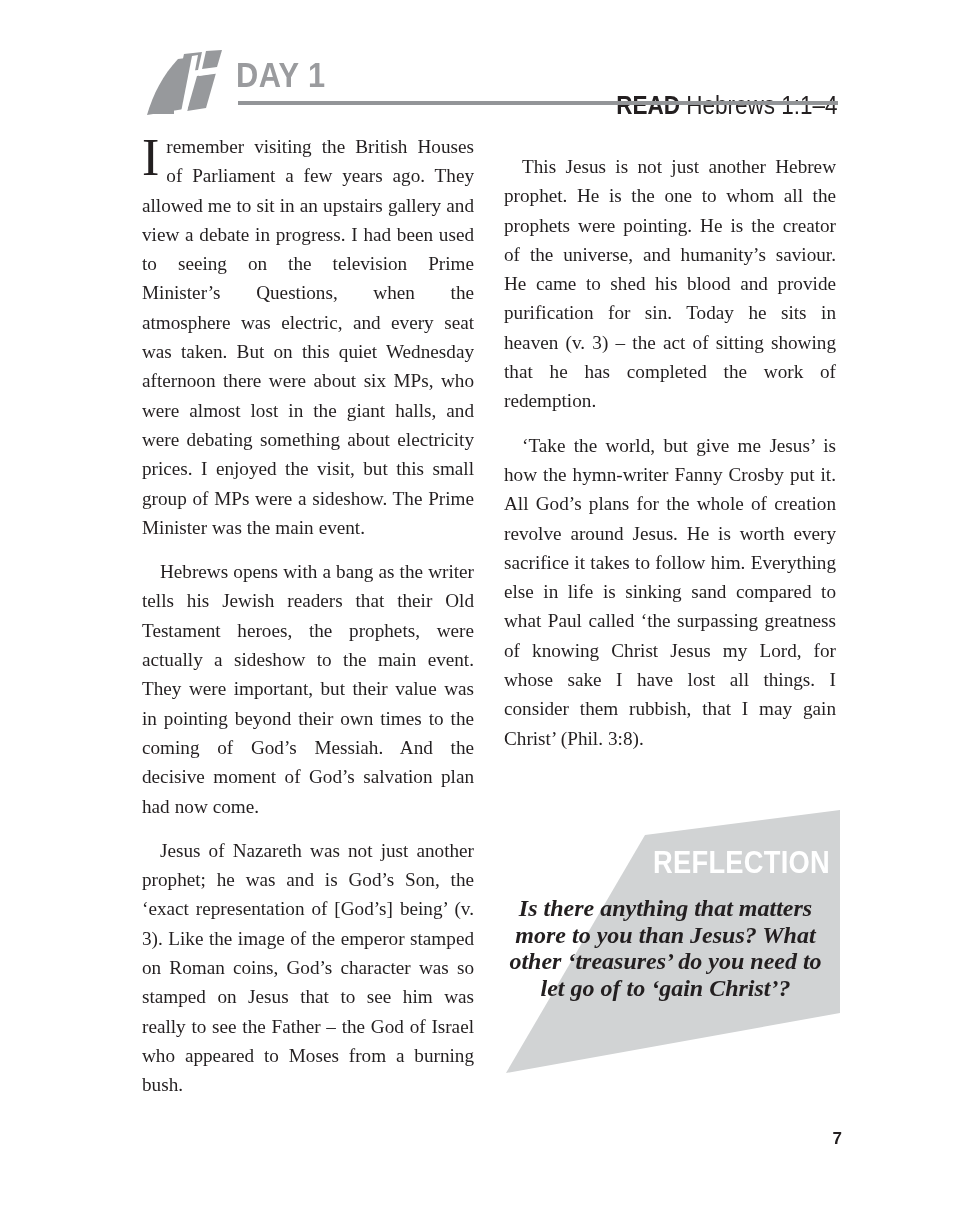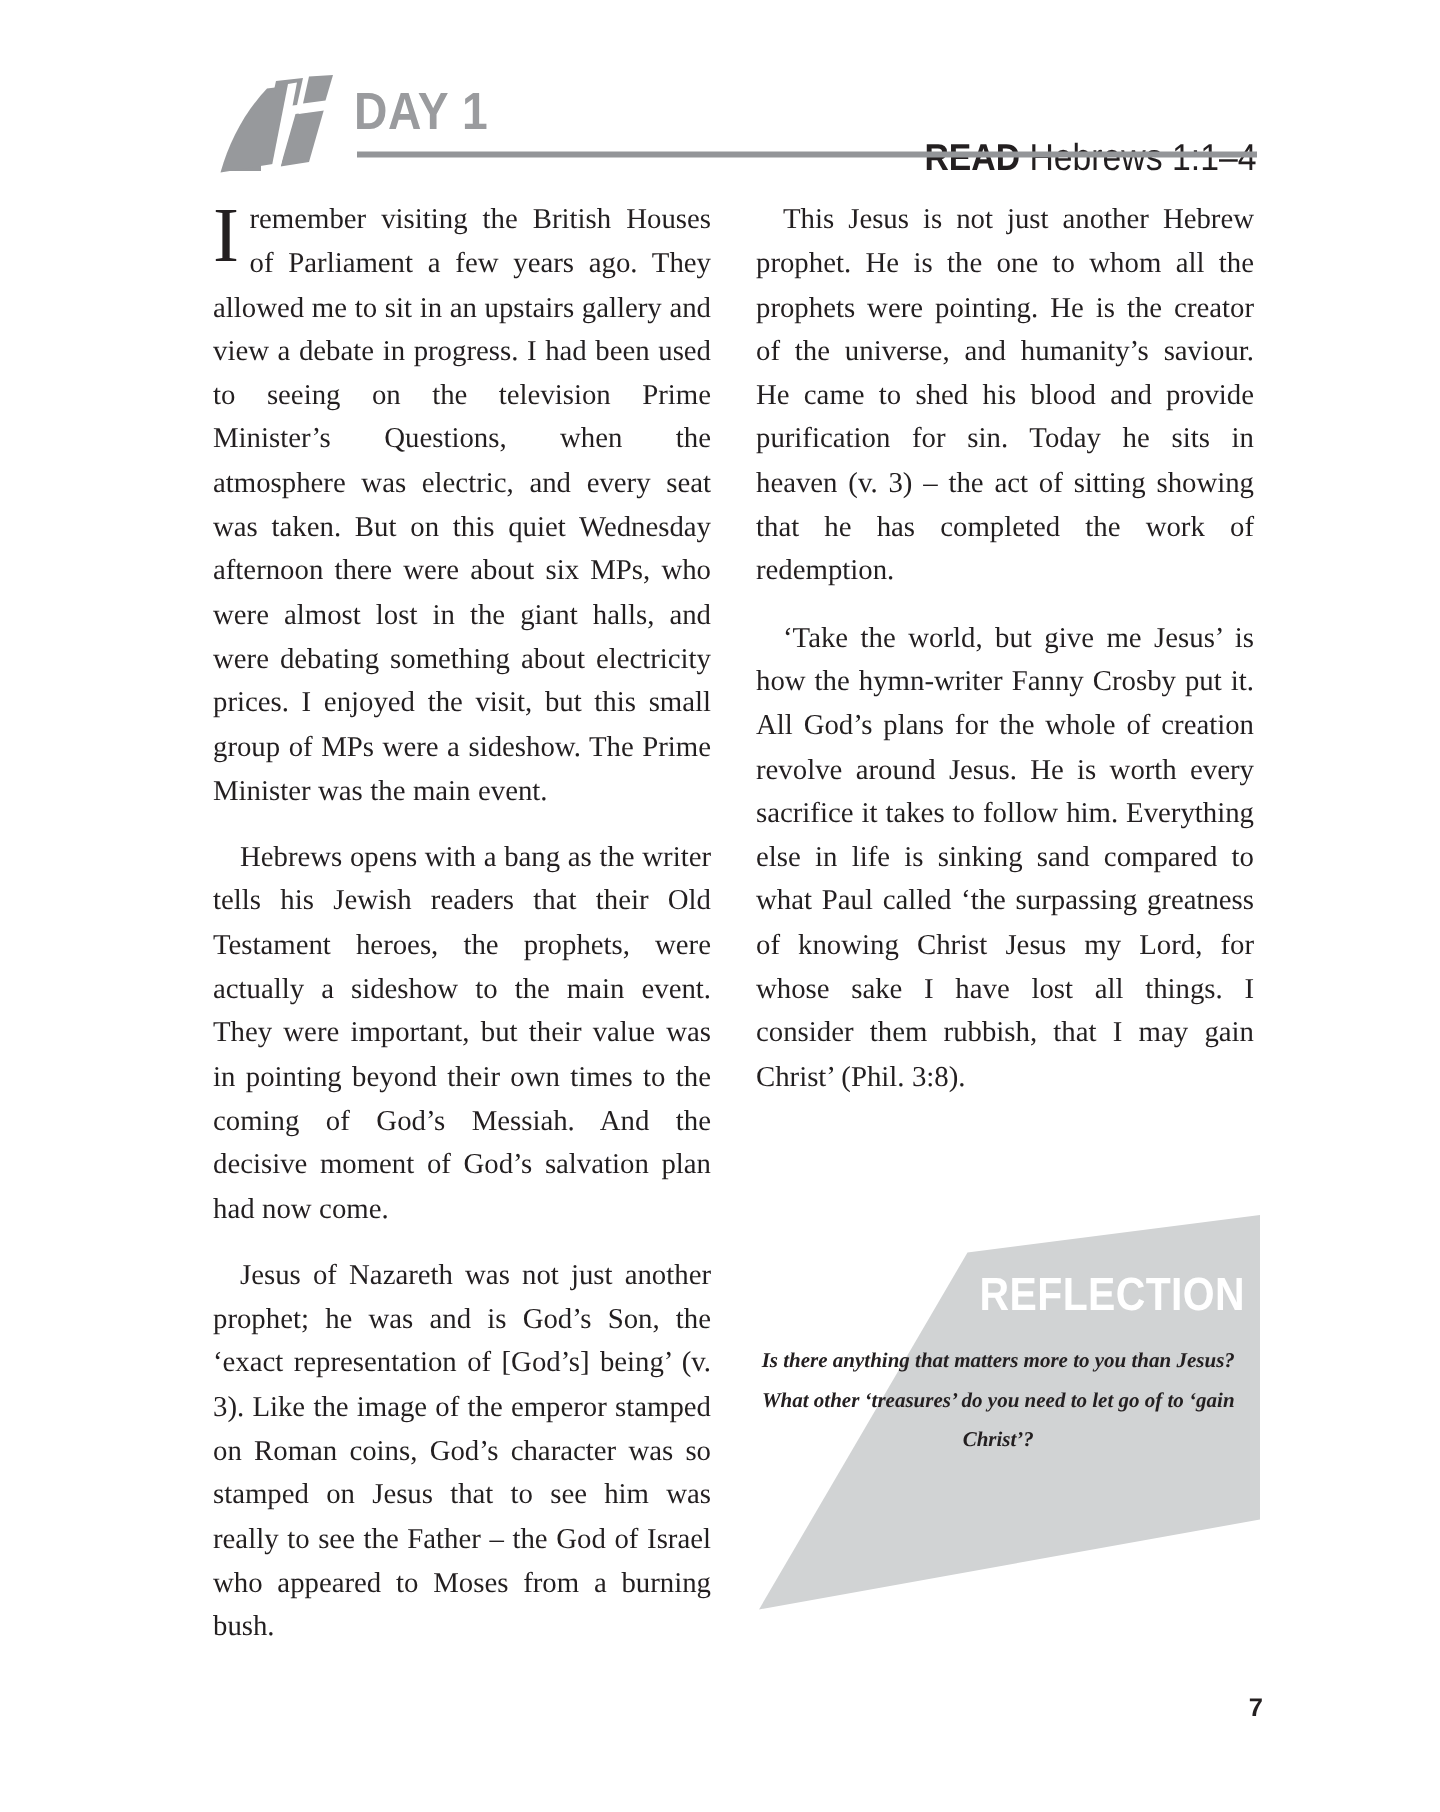--- a/index.html
+++ b/index.html
@@ -90,21 +90,21 @@
     top: 132px;
     width: 960px;
   }
 
   .col {
     position: absolute;
     top: 0;
     width: 332px;
   }
   .col-left  { left: 142px; }
-  .col-right { left: 504px; }
+  .col-right { left: 504px; margin-top: 20px; }
 
   .col p {
     margin: 0 0 15px 0;
     font-size: 19.2px;
     line-height: 29.3px;
     text-align: justify;
     text-indent: 18px;
     hyphens: none;
     -webkit-hyphens: none;
     word-spacing: 0.2px;
@@ -165,21 +165,21 @@
   }
   .reflection-body {
     position: absolute;
     left: 8px;
     top: 92px;
     width: 325px;
     text-align: center;
     font-family: "Liberation Serif", "DejaVu Serif", serif;
     font-weight: bold;
     font-style: italic;
-    font-size: 14px;
+    font-size: 24px;
     line-height: 26.5px;
     color: #231f20;
   }
 
   
   .folio {
     position: absolute;
     right: 118px;
     top: 1130px;
     font-family: "Liberation Sans Narrow", "Liberation Sans", sans-serif;

